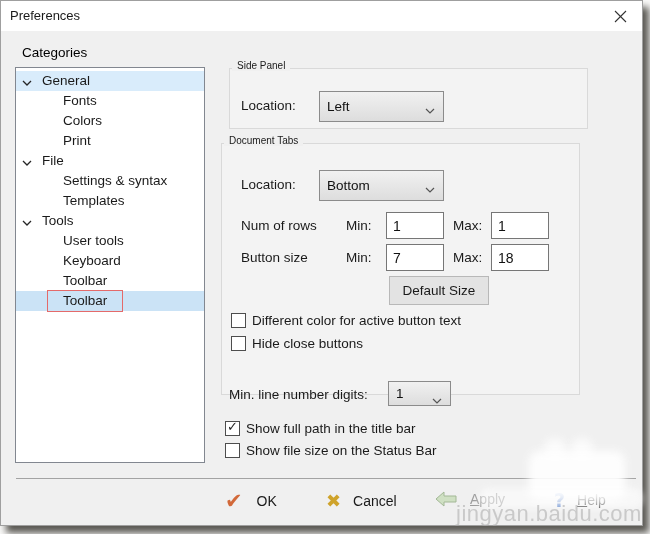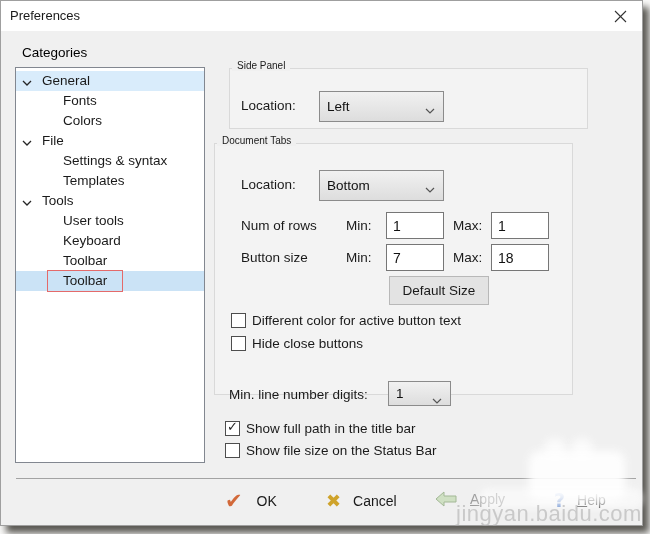--- a/index.html
+++ b/index.html
@@ -25,21 +25,21 @@
   .lvl0 .tchev { position:absolute; left:6px; top:1px; }
   .lvl0 .tlabel { left:26px; }
   .lvl1 .tlabel { left:47px; }
   .row-hover { background:#d9ecfb; }
   .row-selected { background:#cbe3f6; }
   #layout-annotation { position:absolute; left:31px; top:-1px; width:76px; height:22px; border:1px solid #e46a6a; }
 
   
   .groupbox { position:absolute; border:1px solid #d9d9d9; background:#f3f3f3; }
   #group-sidepanel { left:228px; top:67px; width:359px; height:61px; }
-  #group-doctabs   { left:213px; top:142px; width:359px; height:252px; }
+  #group-doctabs   { left:220px; top:142px; width:359px; height:252px; }
   .group-title { position:absolute; top:-9px; left:2px; padding:0 5px; background:#f0f0f0; font-size:10px; color:#1a1a1a; }
 
   .field-label { position:absolute; font-size:13.5px; color:#1a1a1a; }
 
   .combo {
     position:absolute; height:31px; background:linear-gradient(180deg,#f1f1f1,#dddddd);
     border:1px solid #8b8b8b; display:flex; align-items:center; padding-left:7px;
     font-size:13.5px; color:#111; cursor:default;
   }
   .combo .cchev { position:absolute; right:8px; top:10px; }
@@ -111,20 +111,23 @@
             <polyline points="1,1 5,5 9,1" fill="none" stroke="#262626" stroke-width="1.3"></polyline>
           </svg></span>
       <span class="tlabel">General</span>
     </div>
     <div class="tree-row lvl1">
         <span class="tlabel">Fonts</span>
       </div>
     <div class="tree-row lvl1">
         <span class="tlabel">Colors</span>
       </div>
+    <div class="tree-row lvl1">
+        <span class="tlabel">Print</span>
+      </div>
     <div class="tree-row lvl0">
       <span class="tchev"><svg width="10" height="6" viewBox="0 0 10 6">
             <polyline points="1,1 5,5 9,1" fill="none" stroke="#262626" stroke-width="1.3"></polyline>
           </svg></span>
       <span class="tlabel">File</span>
     </div>
     <div class="tree-row lvl1">
         <span class="tlabel">Settings &amp; syntax</span>
       </div>
     <div class="tree-row lvl1">

